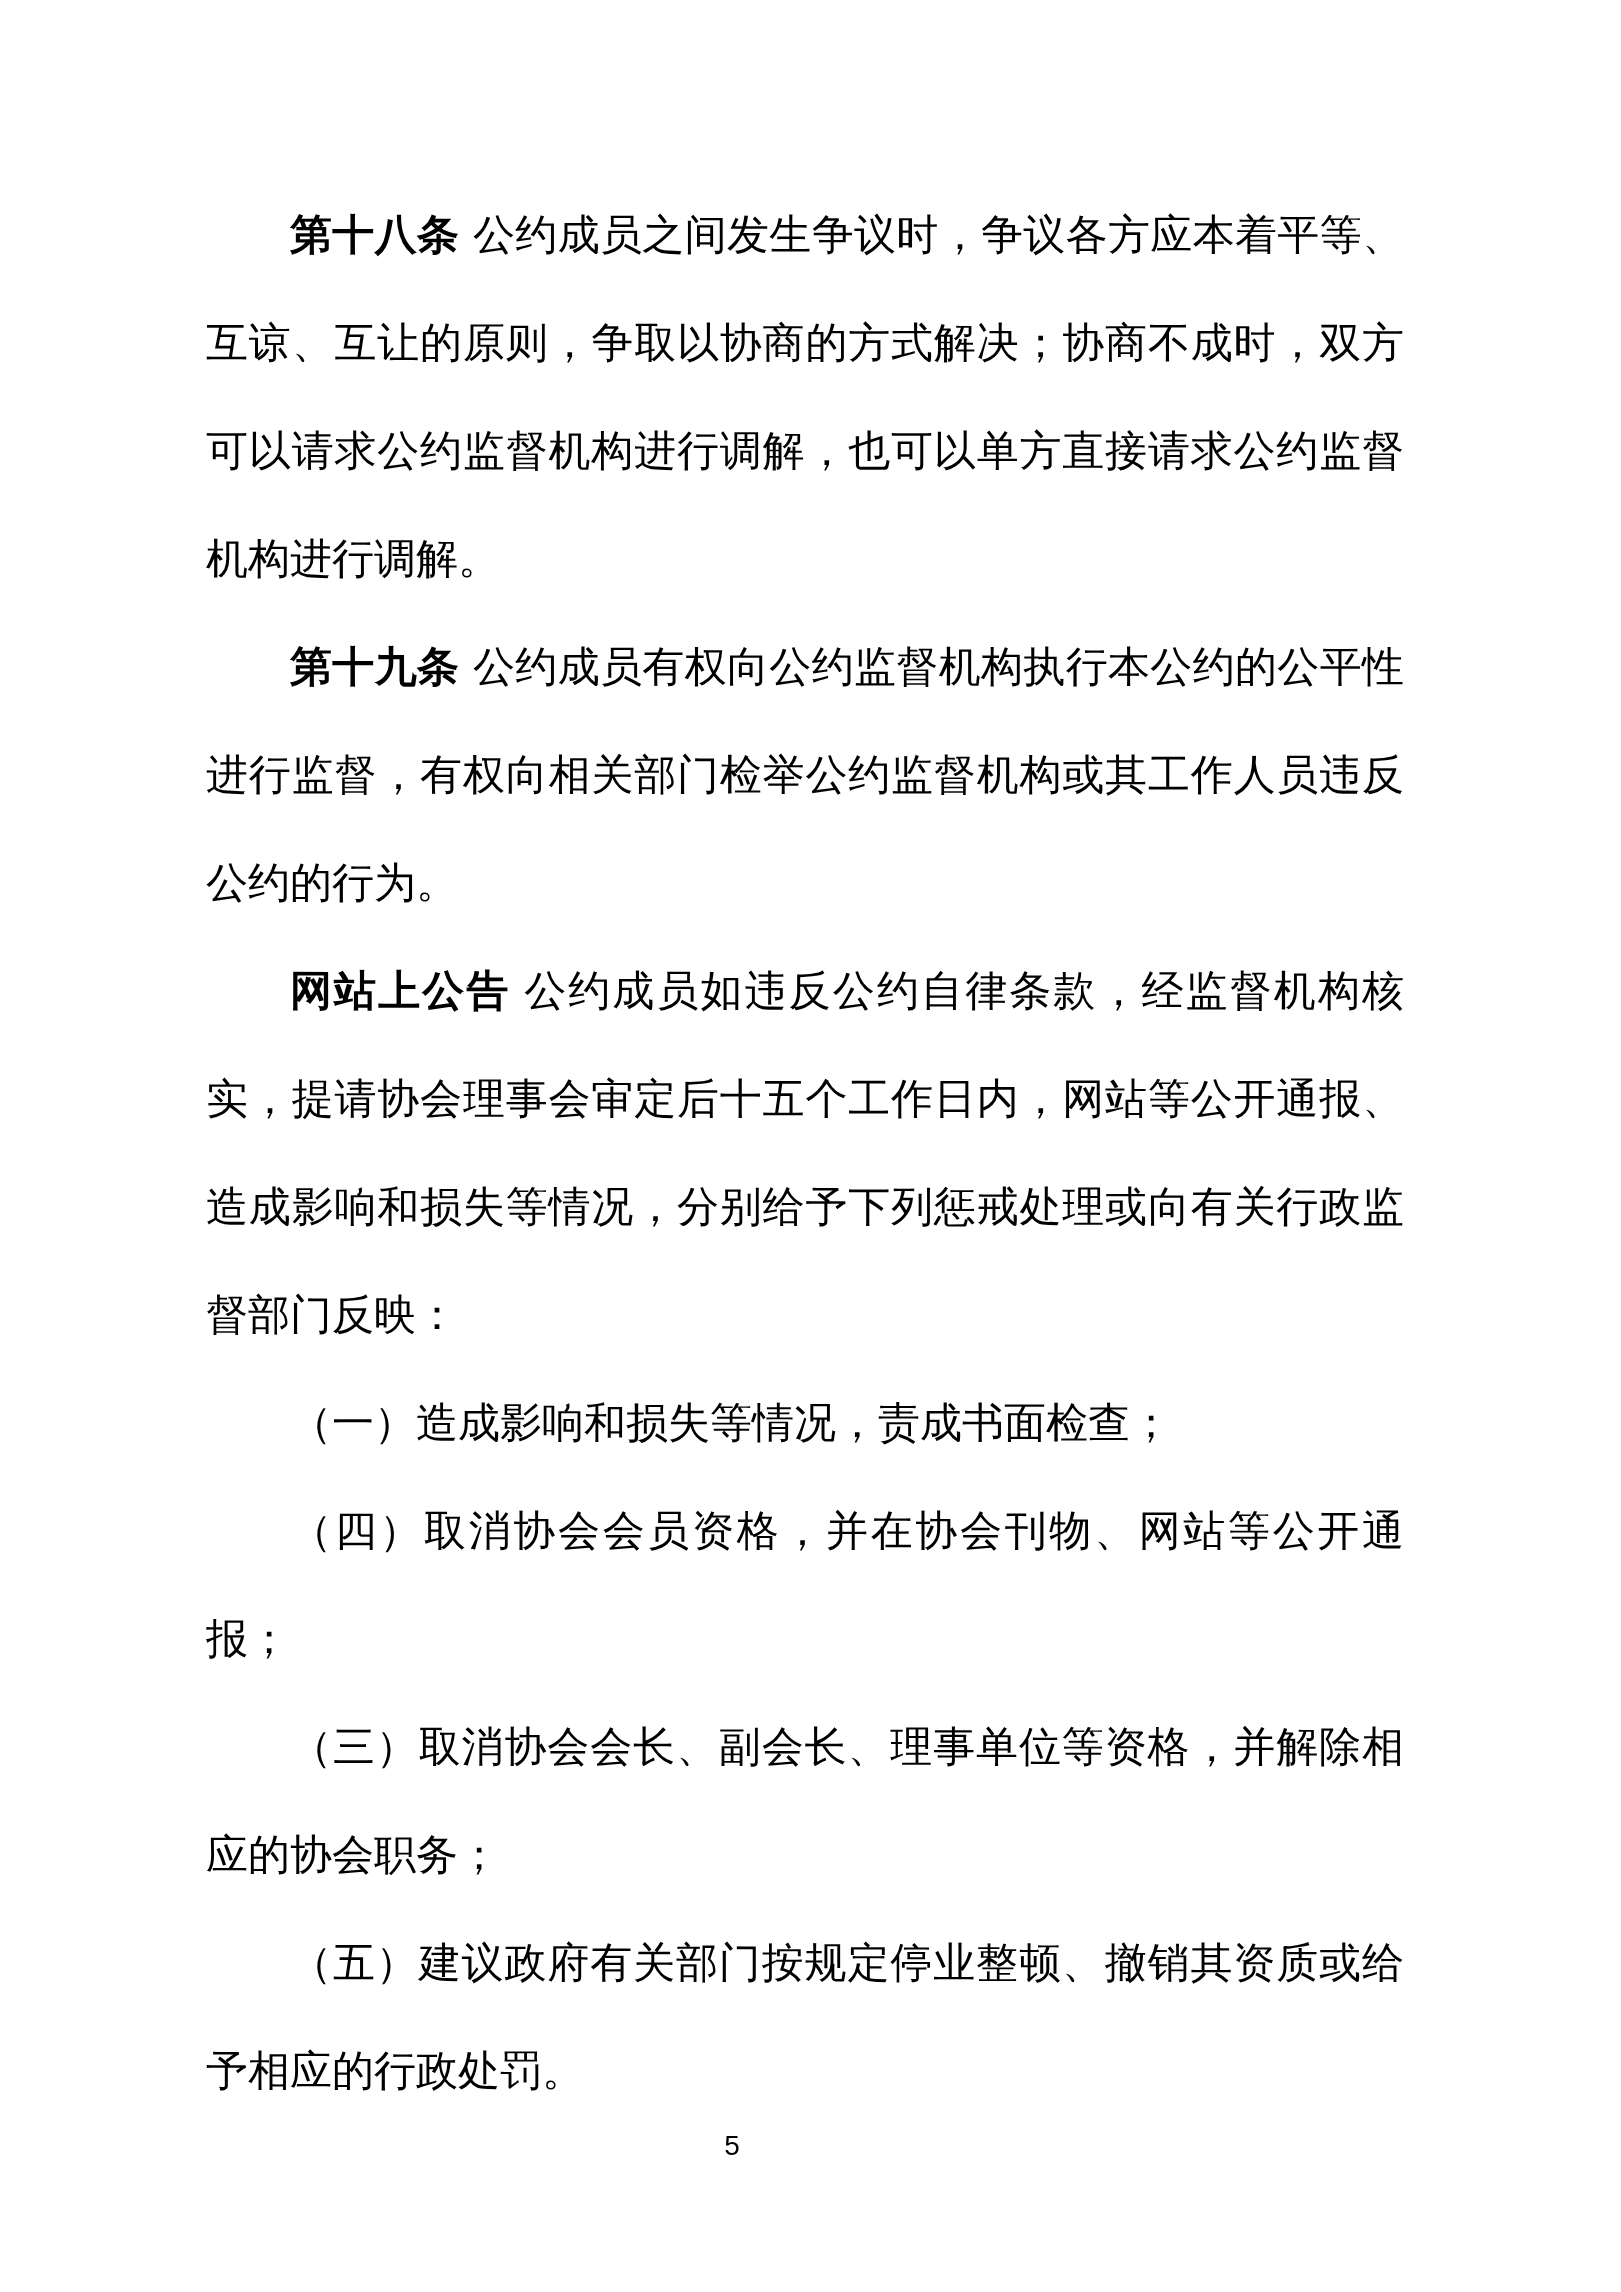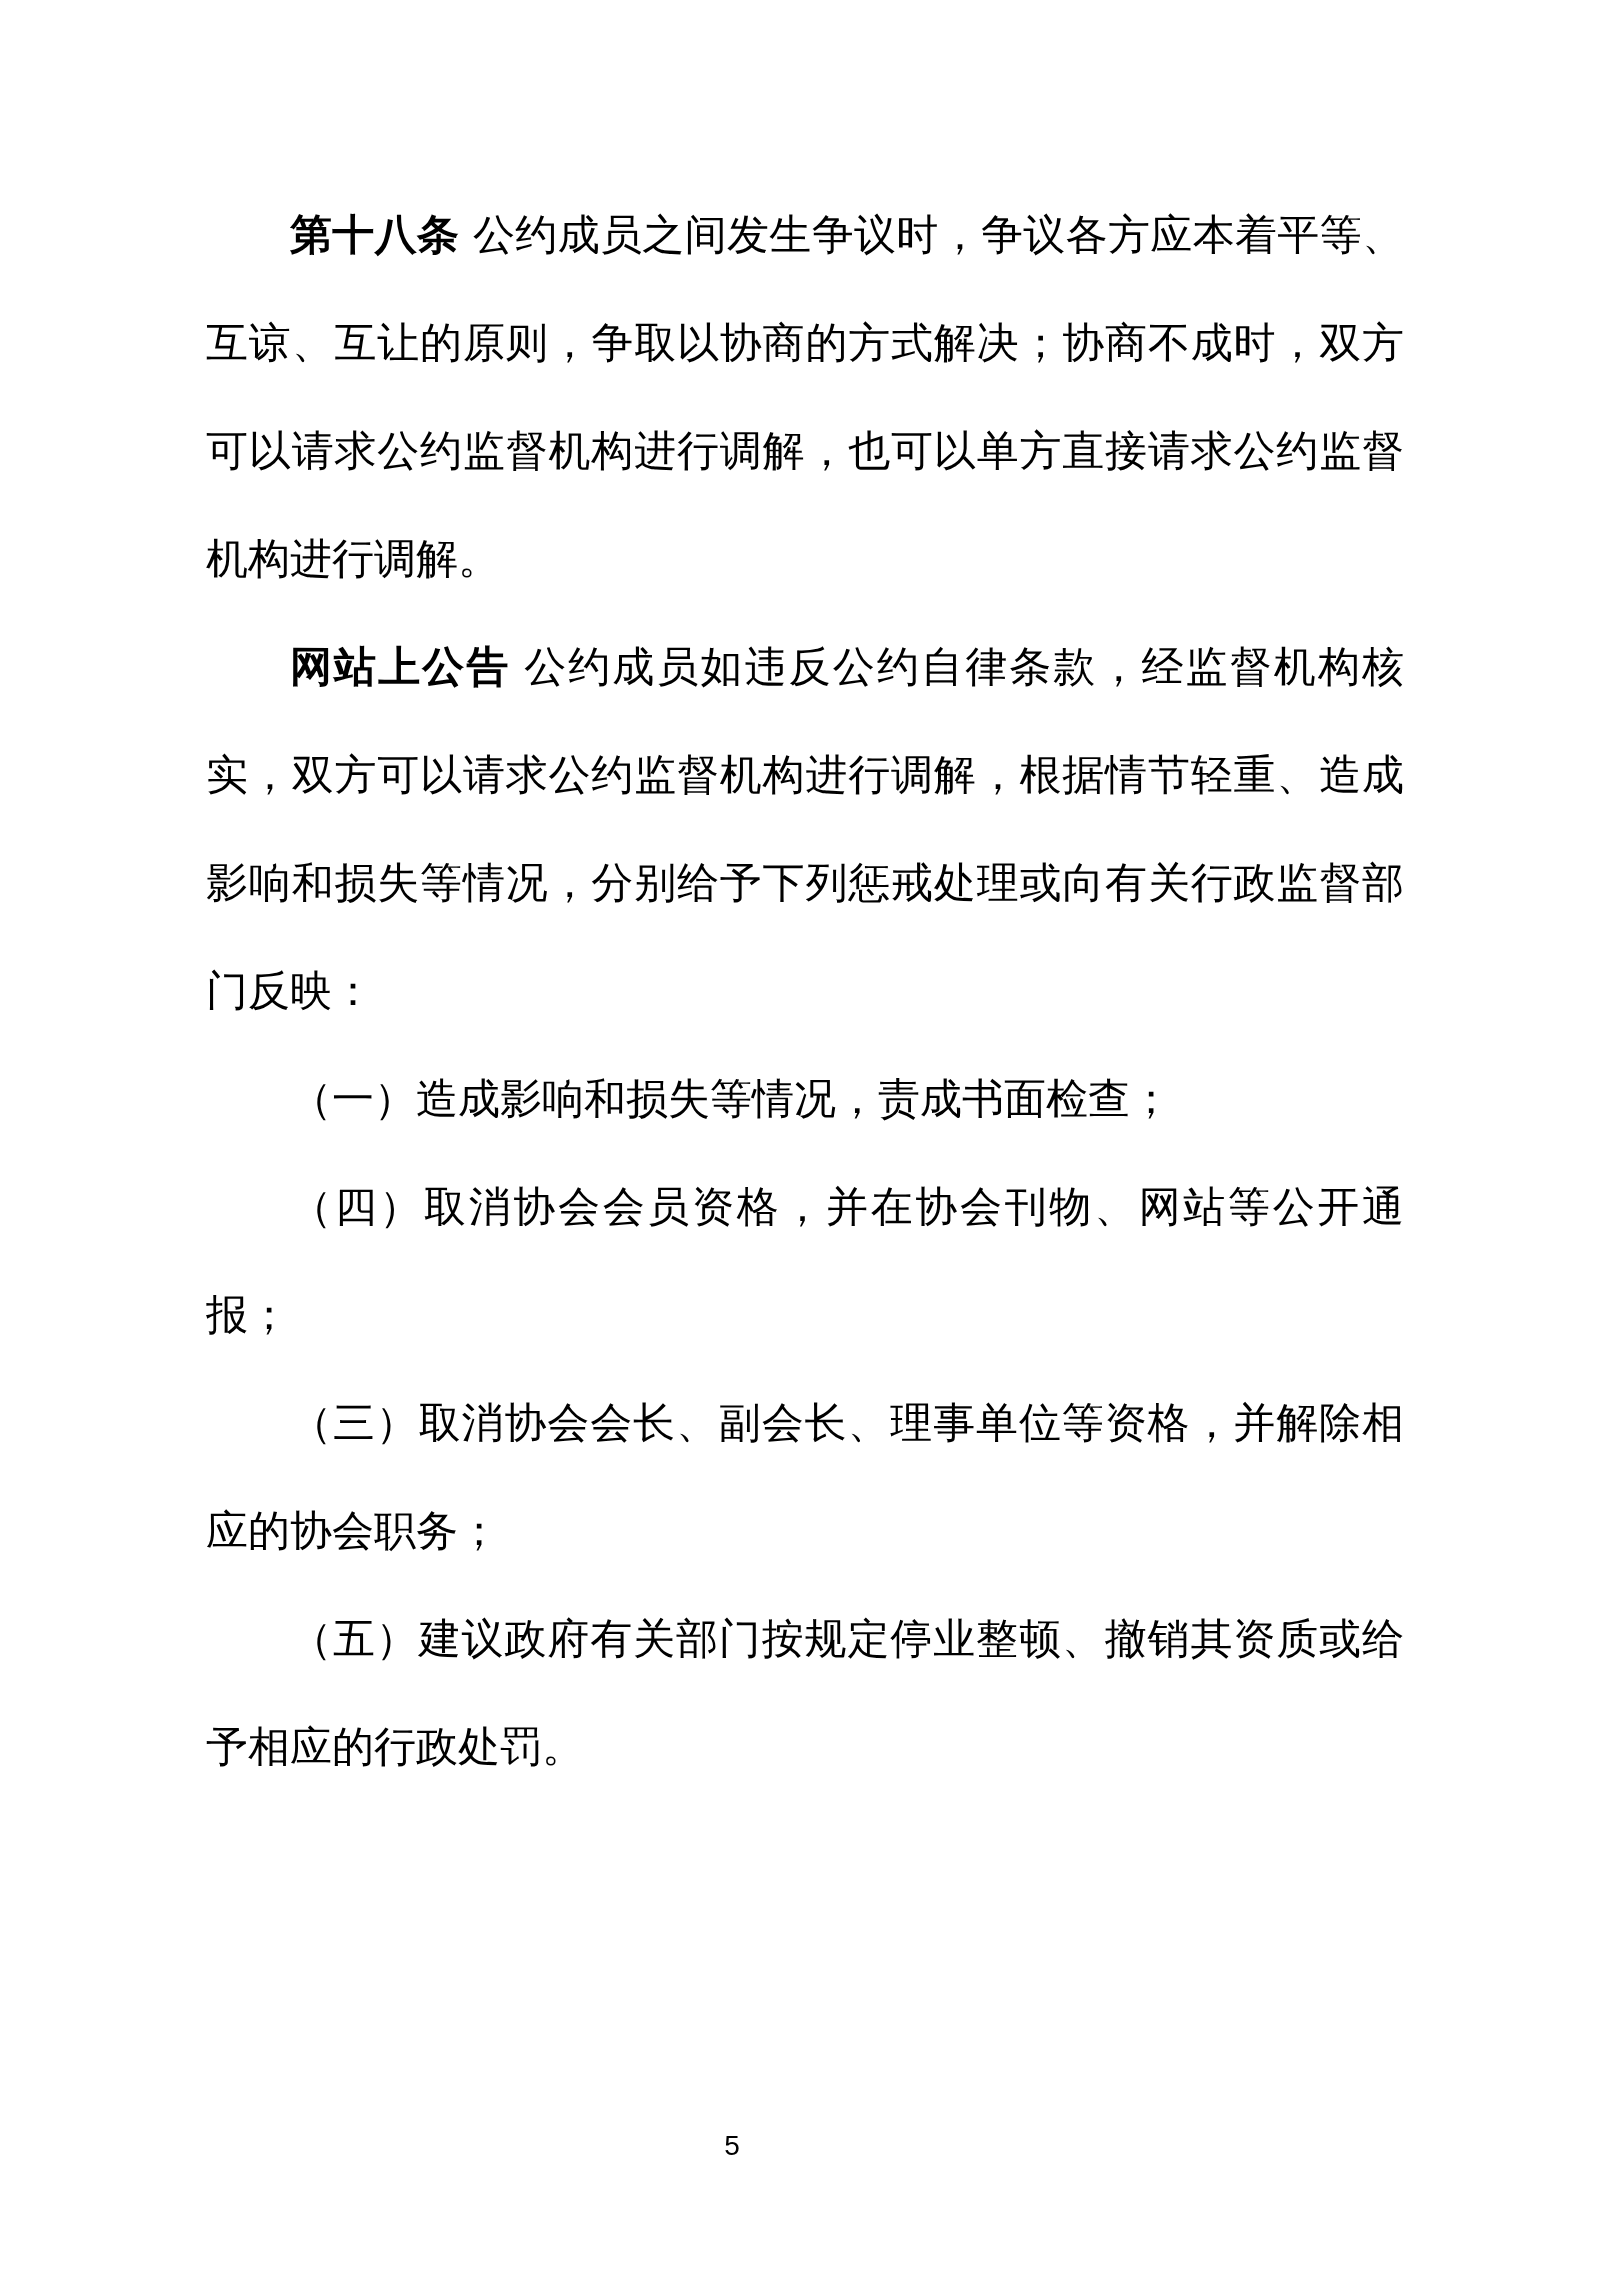--- a/index.html
+++ b/index.html
@@ -53,22 +53,23 @@
     color: #000000;
   }
 </style>
 </head>
 <body>
 
 <div class="page">
   <div class="content" id="paragraphs">
   <p class="para"><b class="article-label">第十八条</b><span class="para-text">公约成员之间发生争议时，争议各方应本着平等、互谅、互让的原则，争取以协商的方式解决；协商不成时，双方可以请求公约监督机构进行调解，也可以单方直接请求公约监督机构进行调解。</span></p>
 
+  <p class="para"><b class="article-label">第十九条</b><span class="para-text">公约成员有权向公约监督机构执行本公约的公平性进行监督，有权向相关部门检举公约监督机构或其工作人员违反公约的行为。</span></p>
 
-  <p class="para"><b class="article-label">网站上公告</b><span class="para-text">公约成员如违反公约自律条款，经监督机构核实，双方可以请求公约监督机构进行调解，根据情节轻重、造成影响和损失等情况，分别给予下列惩戒处理或向有关行政监督部门反映：</span></p>
+  <p class="para"><b class="article-label">网站上公告</b><span class="para-text">公约成员如违反公约自律条款，经监督机构核实，提请协会理事会审定后十五个工作日内，网站等公开通报、造成影响和损失等情况，分别给予下列惩戒处理或向有关行政监督部门反映：</span></p>
 
   <p class="para"><span class="para-text">（一）造成影响和损失等情况，责成书面检查；</span></p>
 
 
   <p class="para"><span class="para-text">（四）取消协会会员资格，并在协会刊物、网站等公开通报；</span></p>
 
   <p class="para"><span class="para-text">（三）取消协会会长、副会长、理事单位等资格，并解除相应的协会职务；</span></p>
 
   <p class="para"><span class="para-text">（五）建议政府有关部门按规定停业整顿、撤销其资质或给予相应的行政处罚。</span></p>
 </div>

